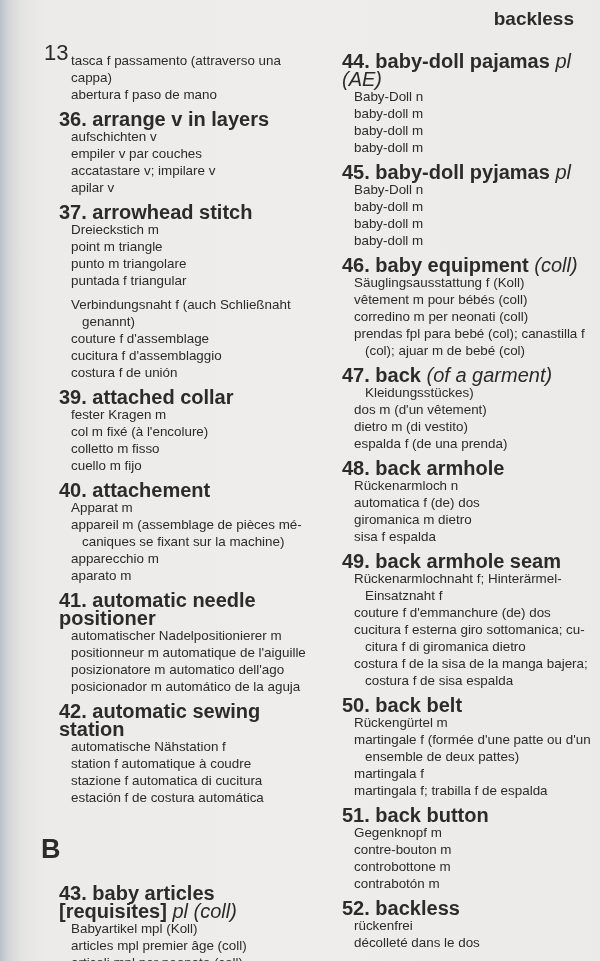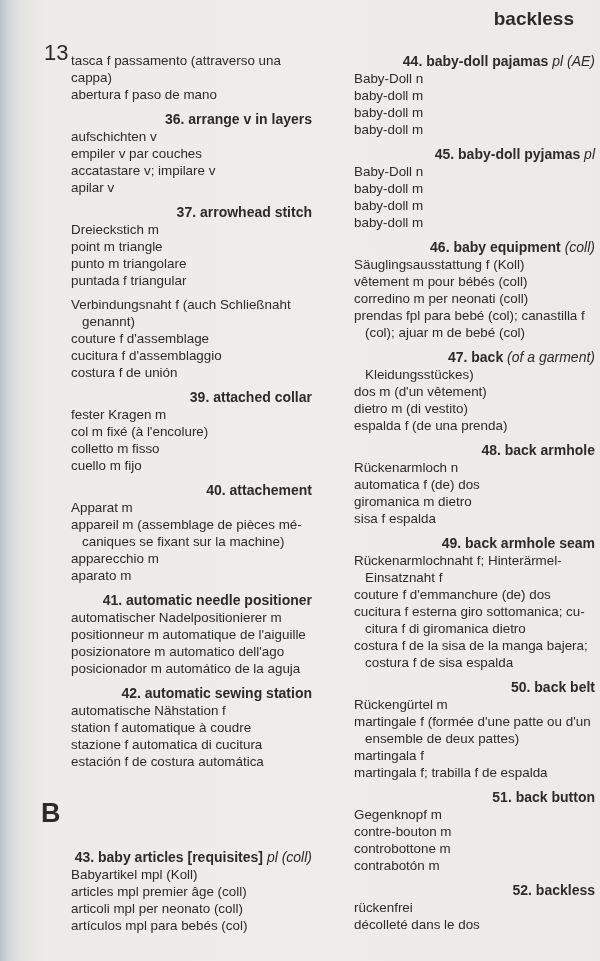--- a/index.html
+++ b/index.html
@@ -22,23 +22,22 @@
     position: absolute; right: 26px; top: 8px;
     font-size: 19px; font-weight: bold; color: #2b2b2b;
   }
   .col {
     position: absolute; top: 52px;
   }
   .col-left { left: 42px; width: 270px; }
   .col-right { left: 325px; width: 270px; }
   .entry { margin-bottom: 7px; margin-left: 18px; }
   .head {
-    font-size: 14px; font-weight: bold; line-height: 18px;
+    font-size: 20px; font-weight: bold; line-height: 18px;
     margin-left: -1px;
-    text-align: right;
   }
   .head .gram { font-weight: normal; font-style: italic; }
   .line {
     font-size: 13.4px; line-height: 17px; padding-left: 11px;
     white-space: nowrap;
   }
   .line.cont { padding-left: 22px; }
   .letter {
     font-size: 27px; font-weight: bold; margin: 28px 0 20px -1px; line-height: 30px;
   }

